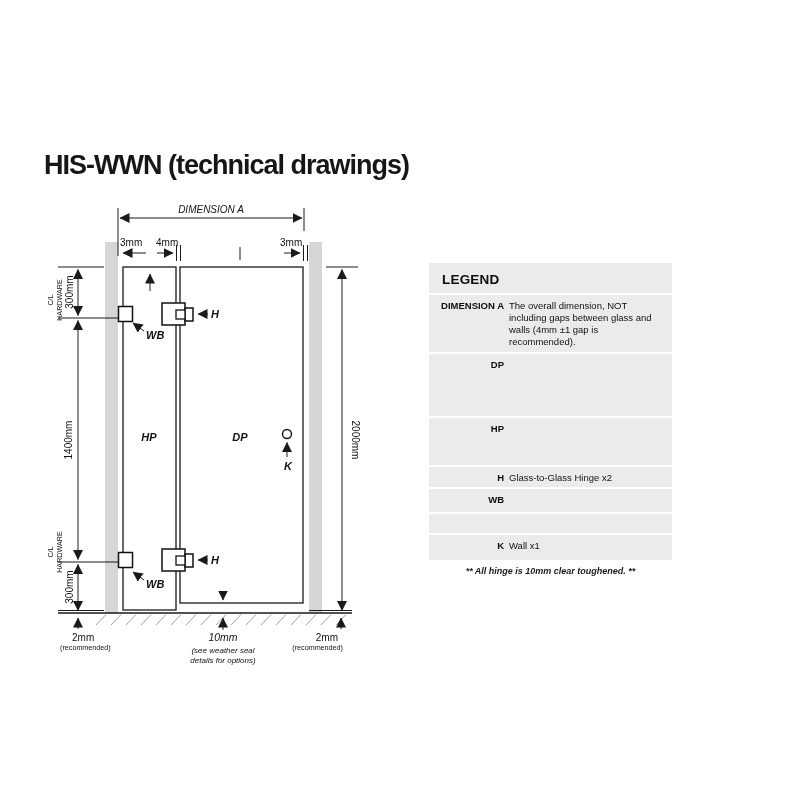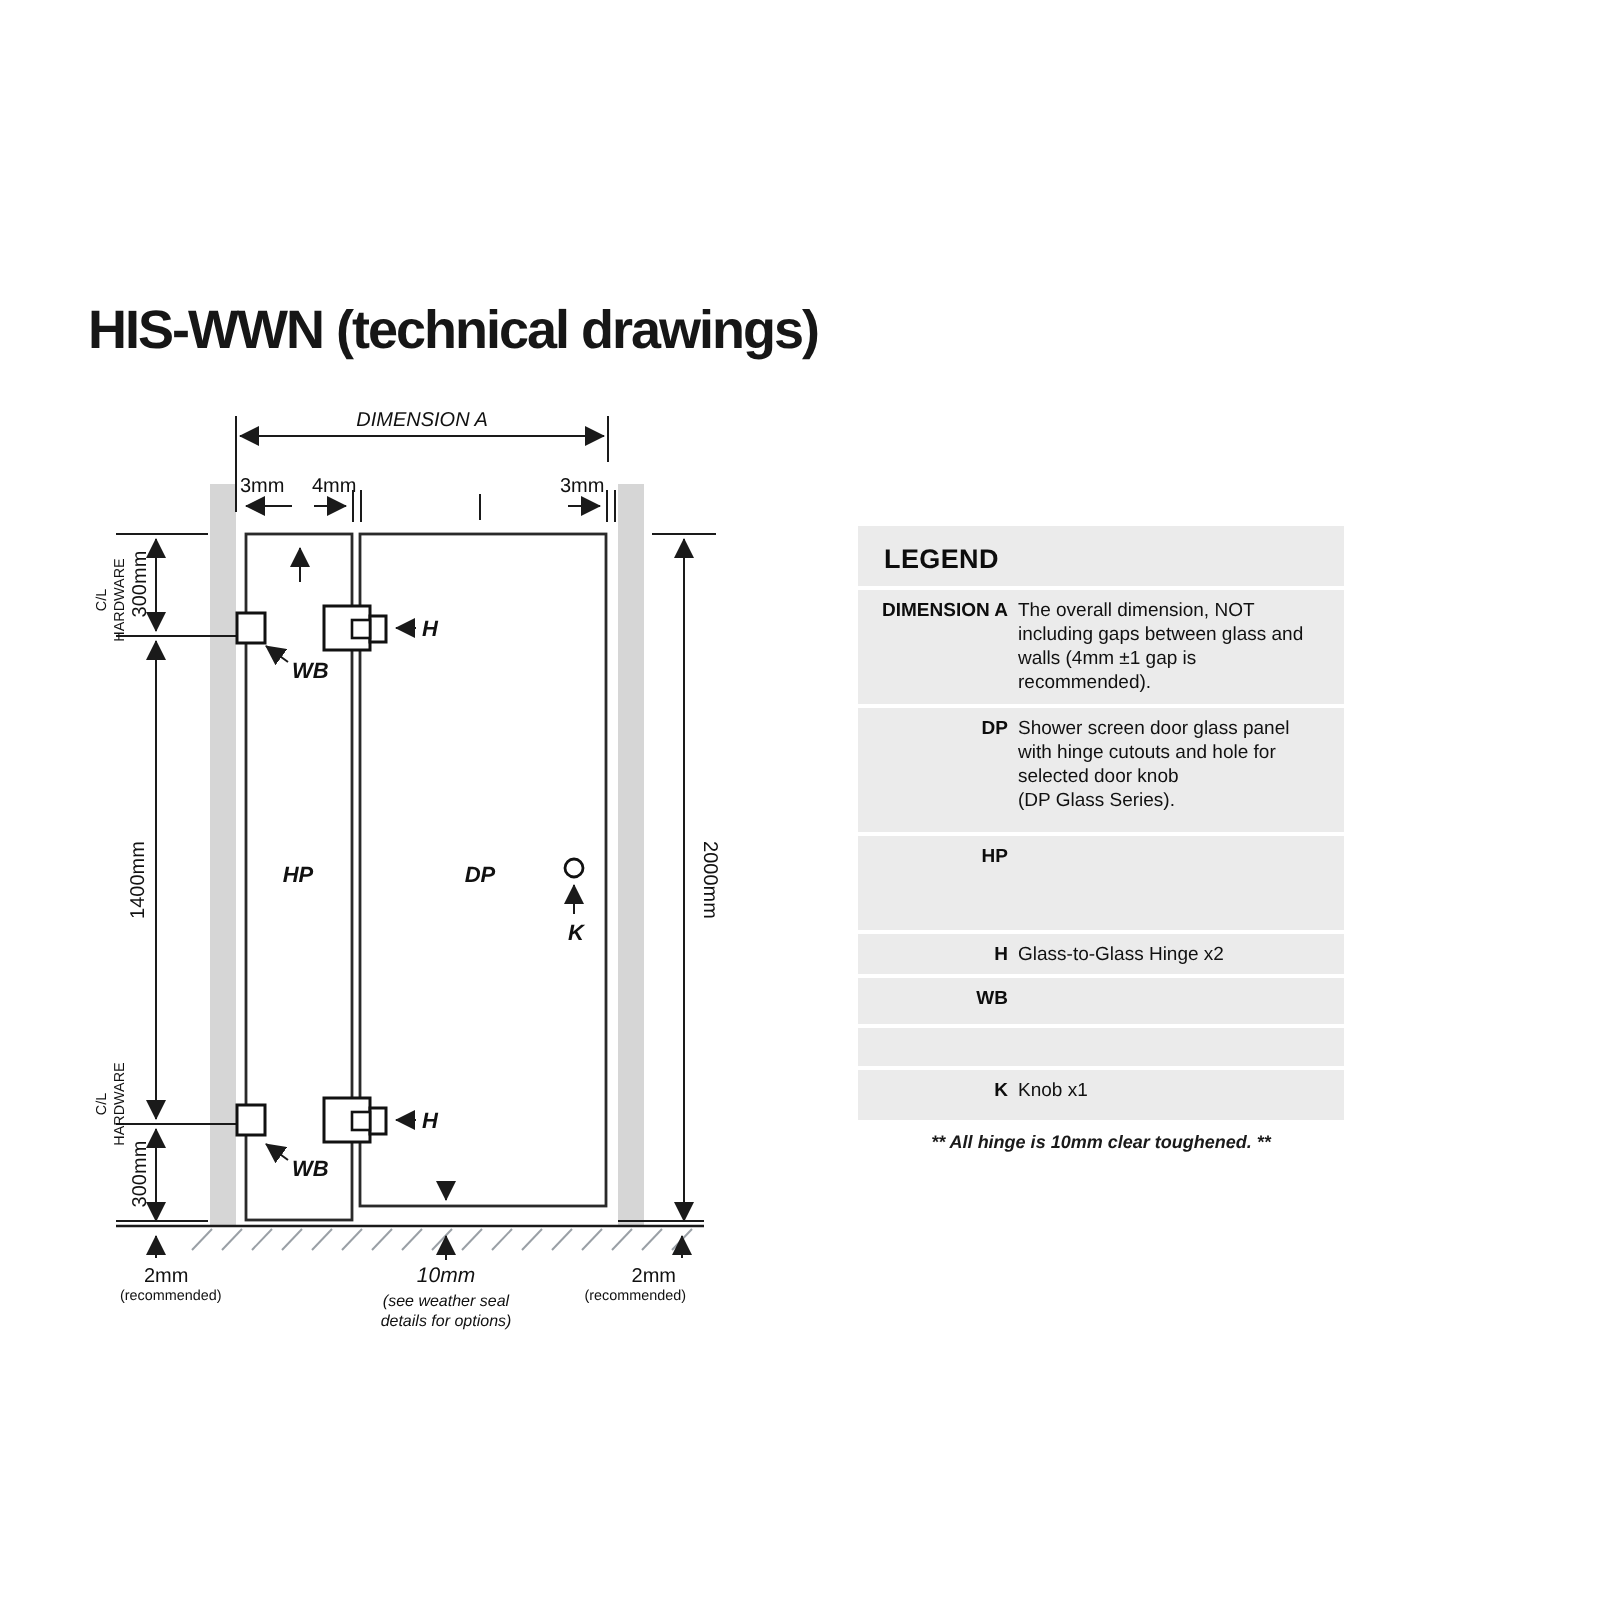--- a/index.html
+++ b/index.html
@@ -183,34 +183,32 @@
   </svg>
 
   <div id="legend">
     <div id="legend-heading">LEGEND</div>
     <div class="lg-row rh1">
       <div class="lg-term">DIMENSION A</div>
       <div class="lg-desc">The overall dimension, NOT including gaps between glass and walls (4mm ±1 gap is recommended).</div>
     </div>
     <div class="lg-row rh2">
       <div class="lg-term">DP</div>
-      <div class="lg-desc">Shower screen door glass panel with hinge cutouts and hole for selected door knob
-(DP Glass Series).</div>
     </div>
     <div class="lg-row rh3">
       <div class="lg-term">HP</div>
     </div>
     <div class="lg-row rh4">
       <div class="lg-term">H</div>
       <div class="lg-desc">Glass-to-Glass Hinge x2</div>
     </div>
     <div class="lg-row rh5">
       <div class="lg-term">WB</div>
     </div>
     <div class="lg-row rh6"></div>
     <div class="lg-row rh7">
       <div class="lg-term">K</div>
-      <div class="lg-desc">Knob x1</div>
+      <div class="lg-desc">Wall x1</div>
     </div>
   </div>
   <div id="legend-footnote">** All hinge is 10mm clear toughened. **</div>
 
 </div>
 
 </body></html>

